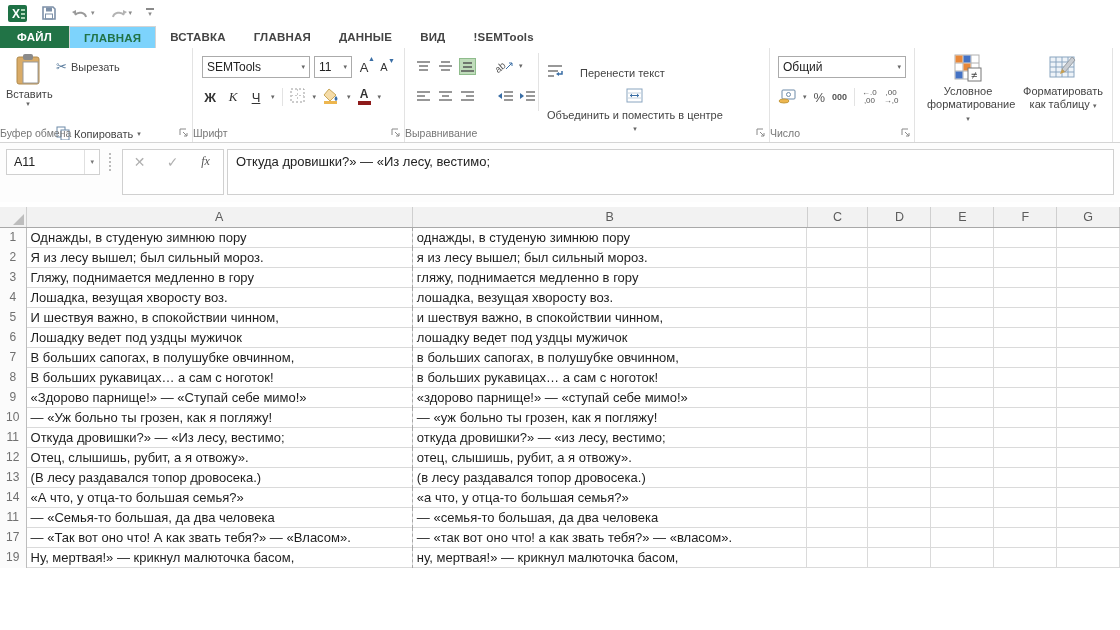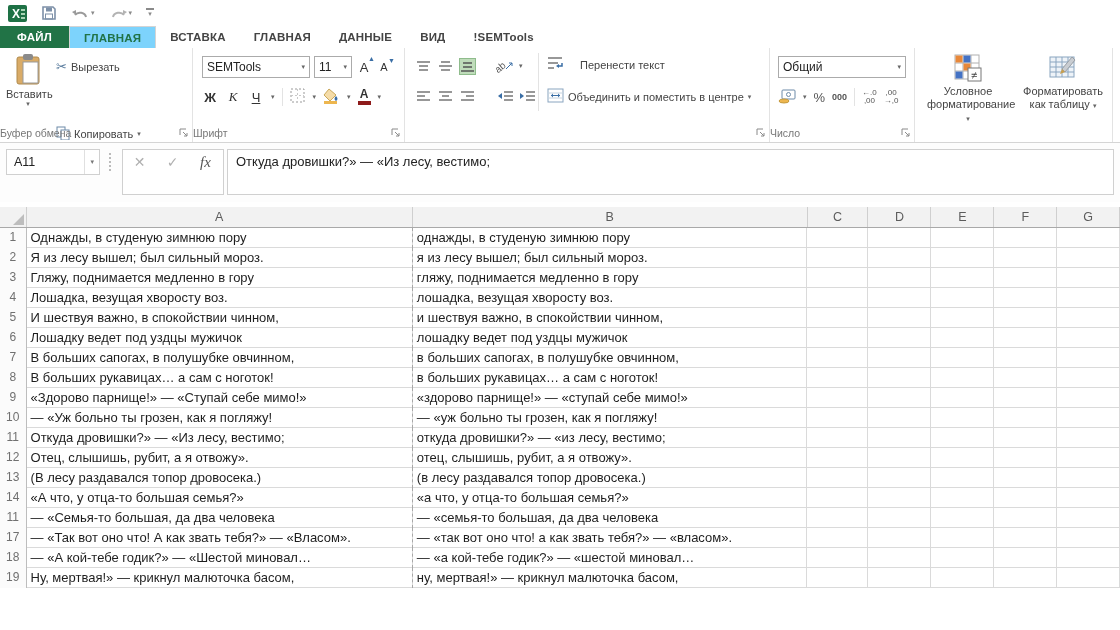--- a/index.html
+++ b/index.html
@@ -235,42 +235,43 @@
         <span class="icon16"><svg width="18" height="17">
               <path d="M8 4h9 M8 8h9 M8 12h9" stroke="#777" stroke-width="1.5"></path>
               <path d="M6 5 l-4 3 4 3 z" fill="#3a6ea5"></path>
             </svg></span>
         <span class="icon16"><svg width="18" height="17">
               <path d="M8 4h9 M8 8h9 M8 12h9" stroke="#777" stroke-width="1.5"></path>
               <path d="M2 5 l4 3 -4 3 z" fill="#3a6ea5"></path>
             </svg></span>
       </div>
       <div style="position:absolute; left:133px; top:5px; width:1px; height:58px; background:#e3e3e3;"></div>
-      <div class="rbtn" style="position:absolute; left:142px; top:8px;gap:16px;">
+      <div class="rbtn" style="position:absolute; left:142px; top:16px;gap:16px;">
         <span>
           <svg width="17" height="15">
               <path d="M1 2h14 M1 7h10 M1 12h6" stroke="#777" stroke-width="1.5"></path>
               <path d="M15 7 v3 h-4" stroke="#3a6ea5" fill="none" stroke-width="1.5"></path>
               <path d="M12 8 l-3 2 3 2 z" fill="#3a6ea5"></path>
             </svg>
         </span>
         <span>Перенести текст</span>
       </div>
-      <div class="rbtn" style="position:absolute; left:142px; top:40px;">
+      <div class="rbtn" style="position:absolute; left:142px; top:40px;flex-direction:column;">
         <span>
           <svg width="17" height="15">
               <rect x="1" y="1" width="15" height="13" fill="none" stroke="#8aa5c0"></rect>
               <path d="M1 5h15 M1 10h15" stroke="#c6d4e0"></path>
               <path d="M4 7.5 h9" stroke="#3a6ea5"></path>
               <path d="M4 7.5 l2 -2 v4 z M13 7.5 l-2 -2 v4 z" fill="#3a6ea5"></path>
             </svg>
         </span>
         <span>Объединить и поместить в центре</span>
         <span class="drop">▾</span>
       </div>
+      <div class="glabel">Выравнивание</div>
       <span class="launcher">
         <svg width="10" height="10">
             <path d="M1 1 v6 M1 1 h6" stroke="#8a8a8a" fill="none"></path>
             <path d="M4 4 l4 4 M8 8 v-3 M8 8 h-3" stroke="#8a8a8a" fill="none"></path>
           </svg>
       </span>
     </div>
 
     <div class="rgroup" style="left:770px; width:145px;">
       <div class="combo" style="position:absolute; left:8px; top:8px; width:128px;">
@@ -333,21 +334,21 @@
 
   <div id="formulabar">
     <div id="namebox">
       <span>A11</span>
       <span class="arr">▾</span>
     </div>
     <div id="fbdots"></div>
     <div id="fxbox">
       <span style="color:#b0b0b0; font-size:14px;">✕</span>
       <span style="color:#b0b0b0; font-size:14px;">✓</span>
-      <span style="color:#555; font-size:15px; font-style:italic; font-family:'Liberation Serif',serif;">fx</span>
+      <span style="color:#555; font-size:12px; font-style:italic; font-family:'Liberation Serif',serif;">fx</span>
     </div>
     <div id="formulainput">Откуда дровишки?» — «Из лесу, вестимо;</div>
   </div>
 
   <div id="grid">
     <div id="colheaders">
       <div class="ch c-rh" id="corner"></div>
       <div class="ch c-a">A</div>
       <div class="ch c-b">B</div>
       <div class="ch c-c">C</div>
@@ -511,30 +512,20 @@
           <div class="gc c-rh rowhdr">17</div>
           <div class="gc c-a">— «Так вот оно что! А как звать тебя?» — «Власом».</div>
           <div class="gc c-b cellb">— «так вот оно что! а как звать тебя?» — «власом».</div>
           <div class="gc c-c"></div>
           <div class="gc c-d"></div>
           <div class="gc c-e"></div>
           <div class="gc c-f"></div>
           <div class="gc c-g"></div>
         </div>
         <div class="grow">
-          <div class="gc c-rh rowhdr">18</div>
-          <div class="gc c-a">— «А кой-тебе годик?» — «Шестой миновал…</div>
-          <div class="gc c-b cellb">— «а кой-тебе годик?» — «шестой миновал…</div>
-          <div class="gc c-c"></div>
-          <div class="gc c-d"></div>
-          <div class="gc c-e"></div>
-          <div class="gc c-f"></div>
-          <div class="gc c-g"></div>
-        </div>
-        <div class="grow">
           <div class="gc c-rh rowhdr">19</div>
           <div class="gc c-a">Ну, мертвая!» — крикнул малюточка басом,</div>
           <div class="gc c-b cellb">ну, мертвая!» — крикнул малюточка басом,</div>
           <div class="gc c-c"></div>
           <div class="gc c-d"></div>
           <div class="gc c-e"></div>
           <div class="gc c-f"></div>
           <div class="gc c-g"></div>
         </div>
       </div>

